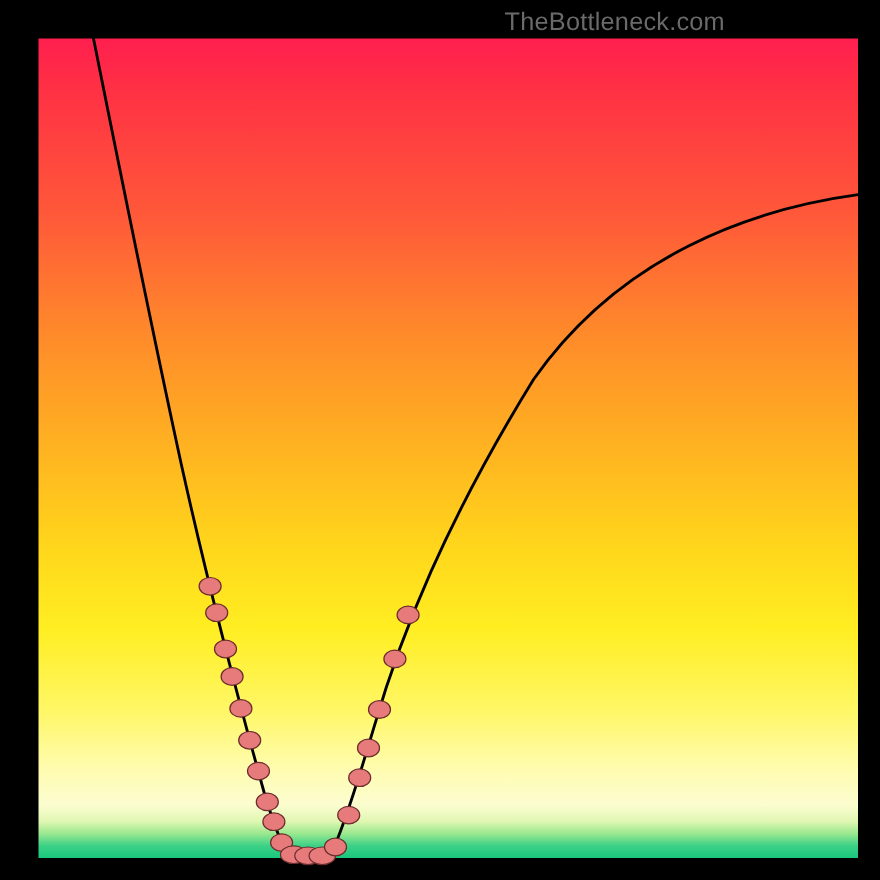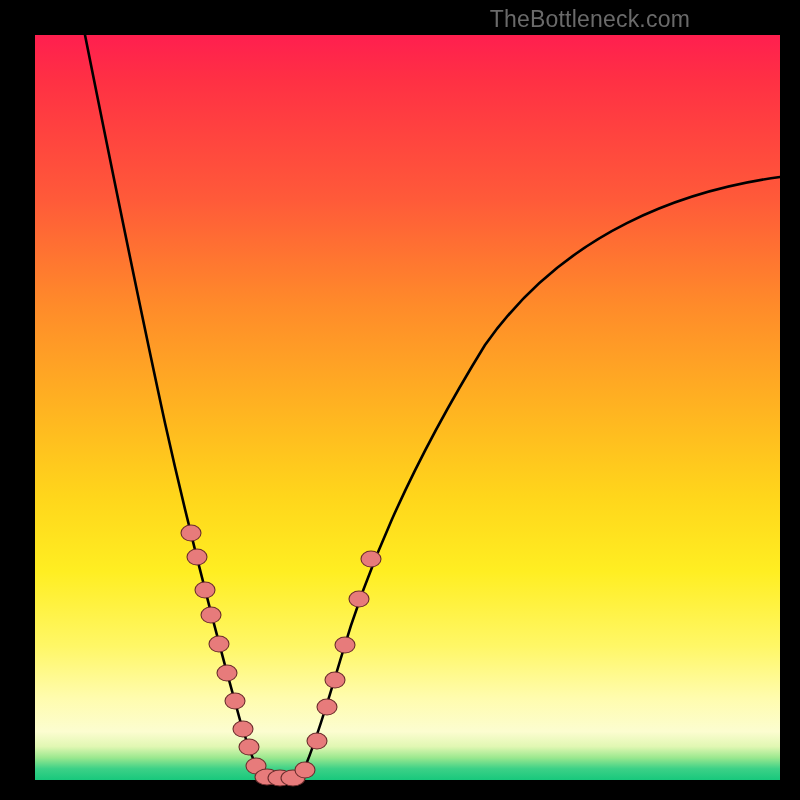--- a/index.html
+++ b/index.html
@@ -11,21 +11,20 @@
     background: #000;
     font-family: Arial, Helvetica, sans-serif;
   }
   .frame {
     position: absolute;
     left: 0;
     top: 0;
     width: 669px;
     height: 800px;
     background: #000;
-    padding-left: 31px;
   }
   .plot-area {
     position: absolute;
     left: 35px;
     top: 35px;
     width: 745px;
     height: 745px;
     
     background: linear-gradient(
       to bottom,

